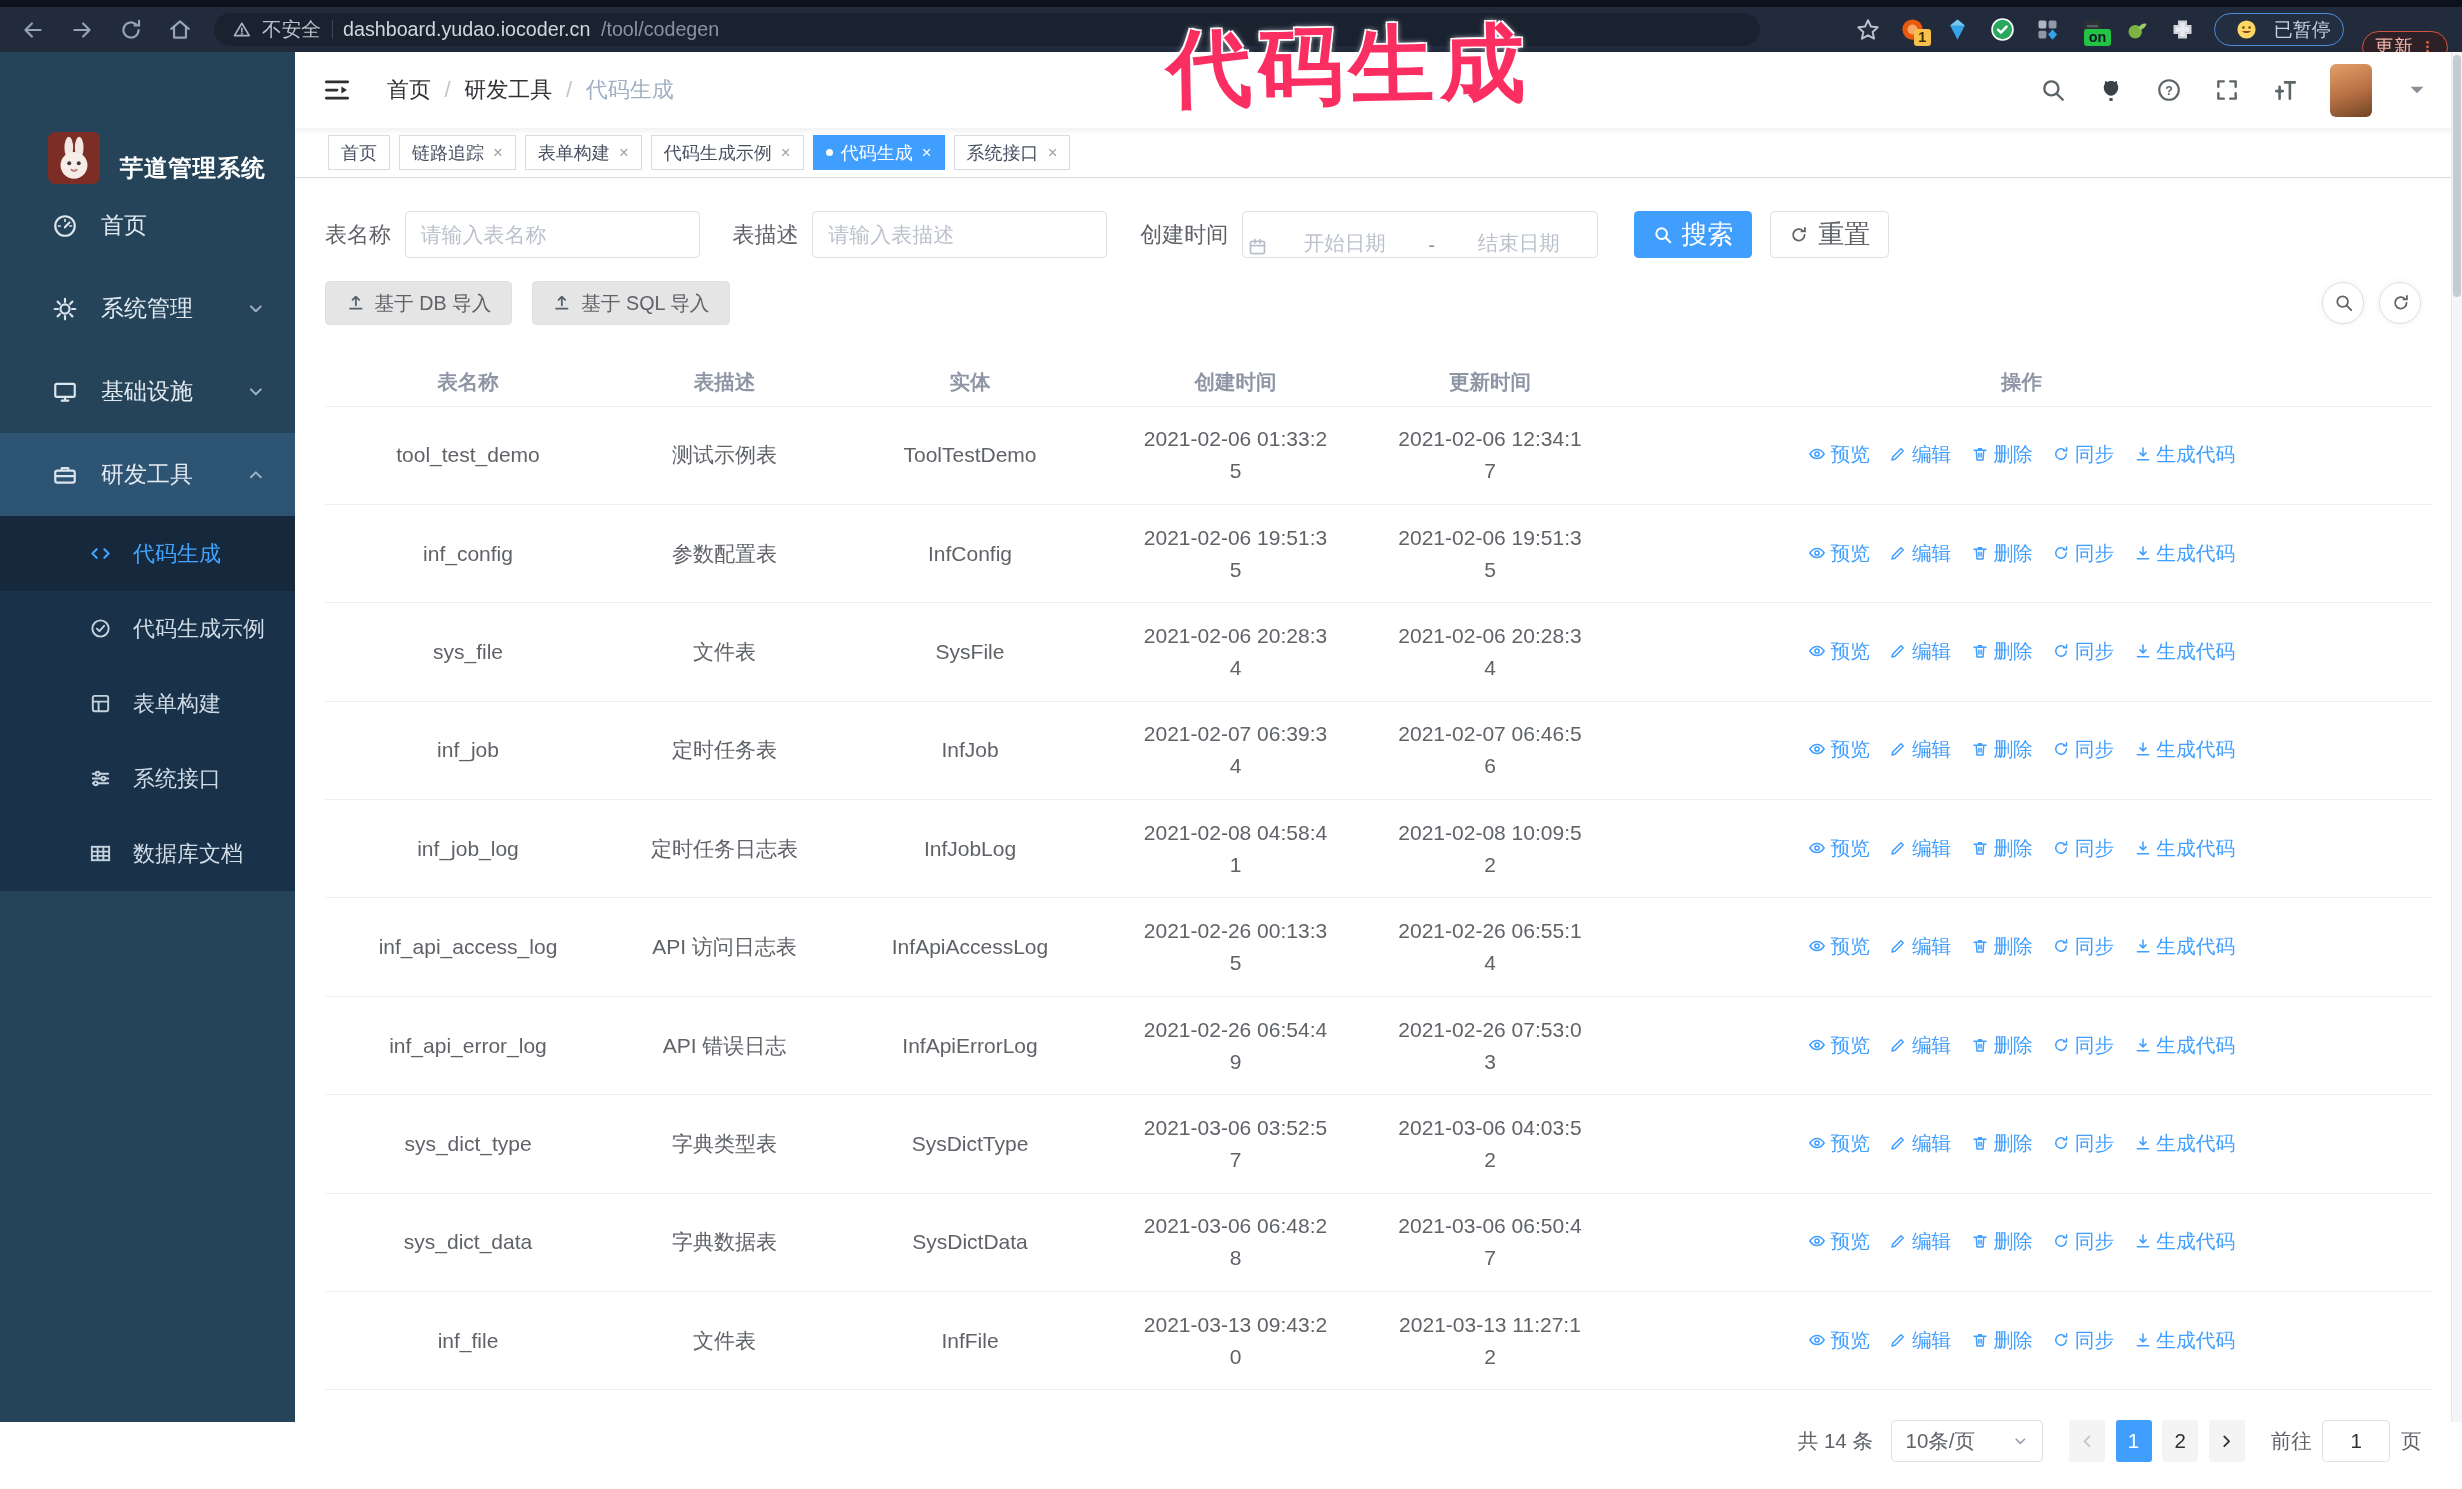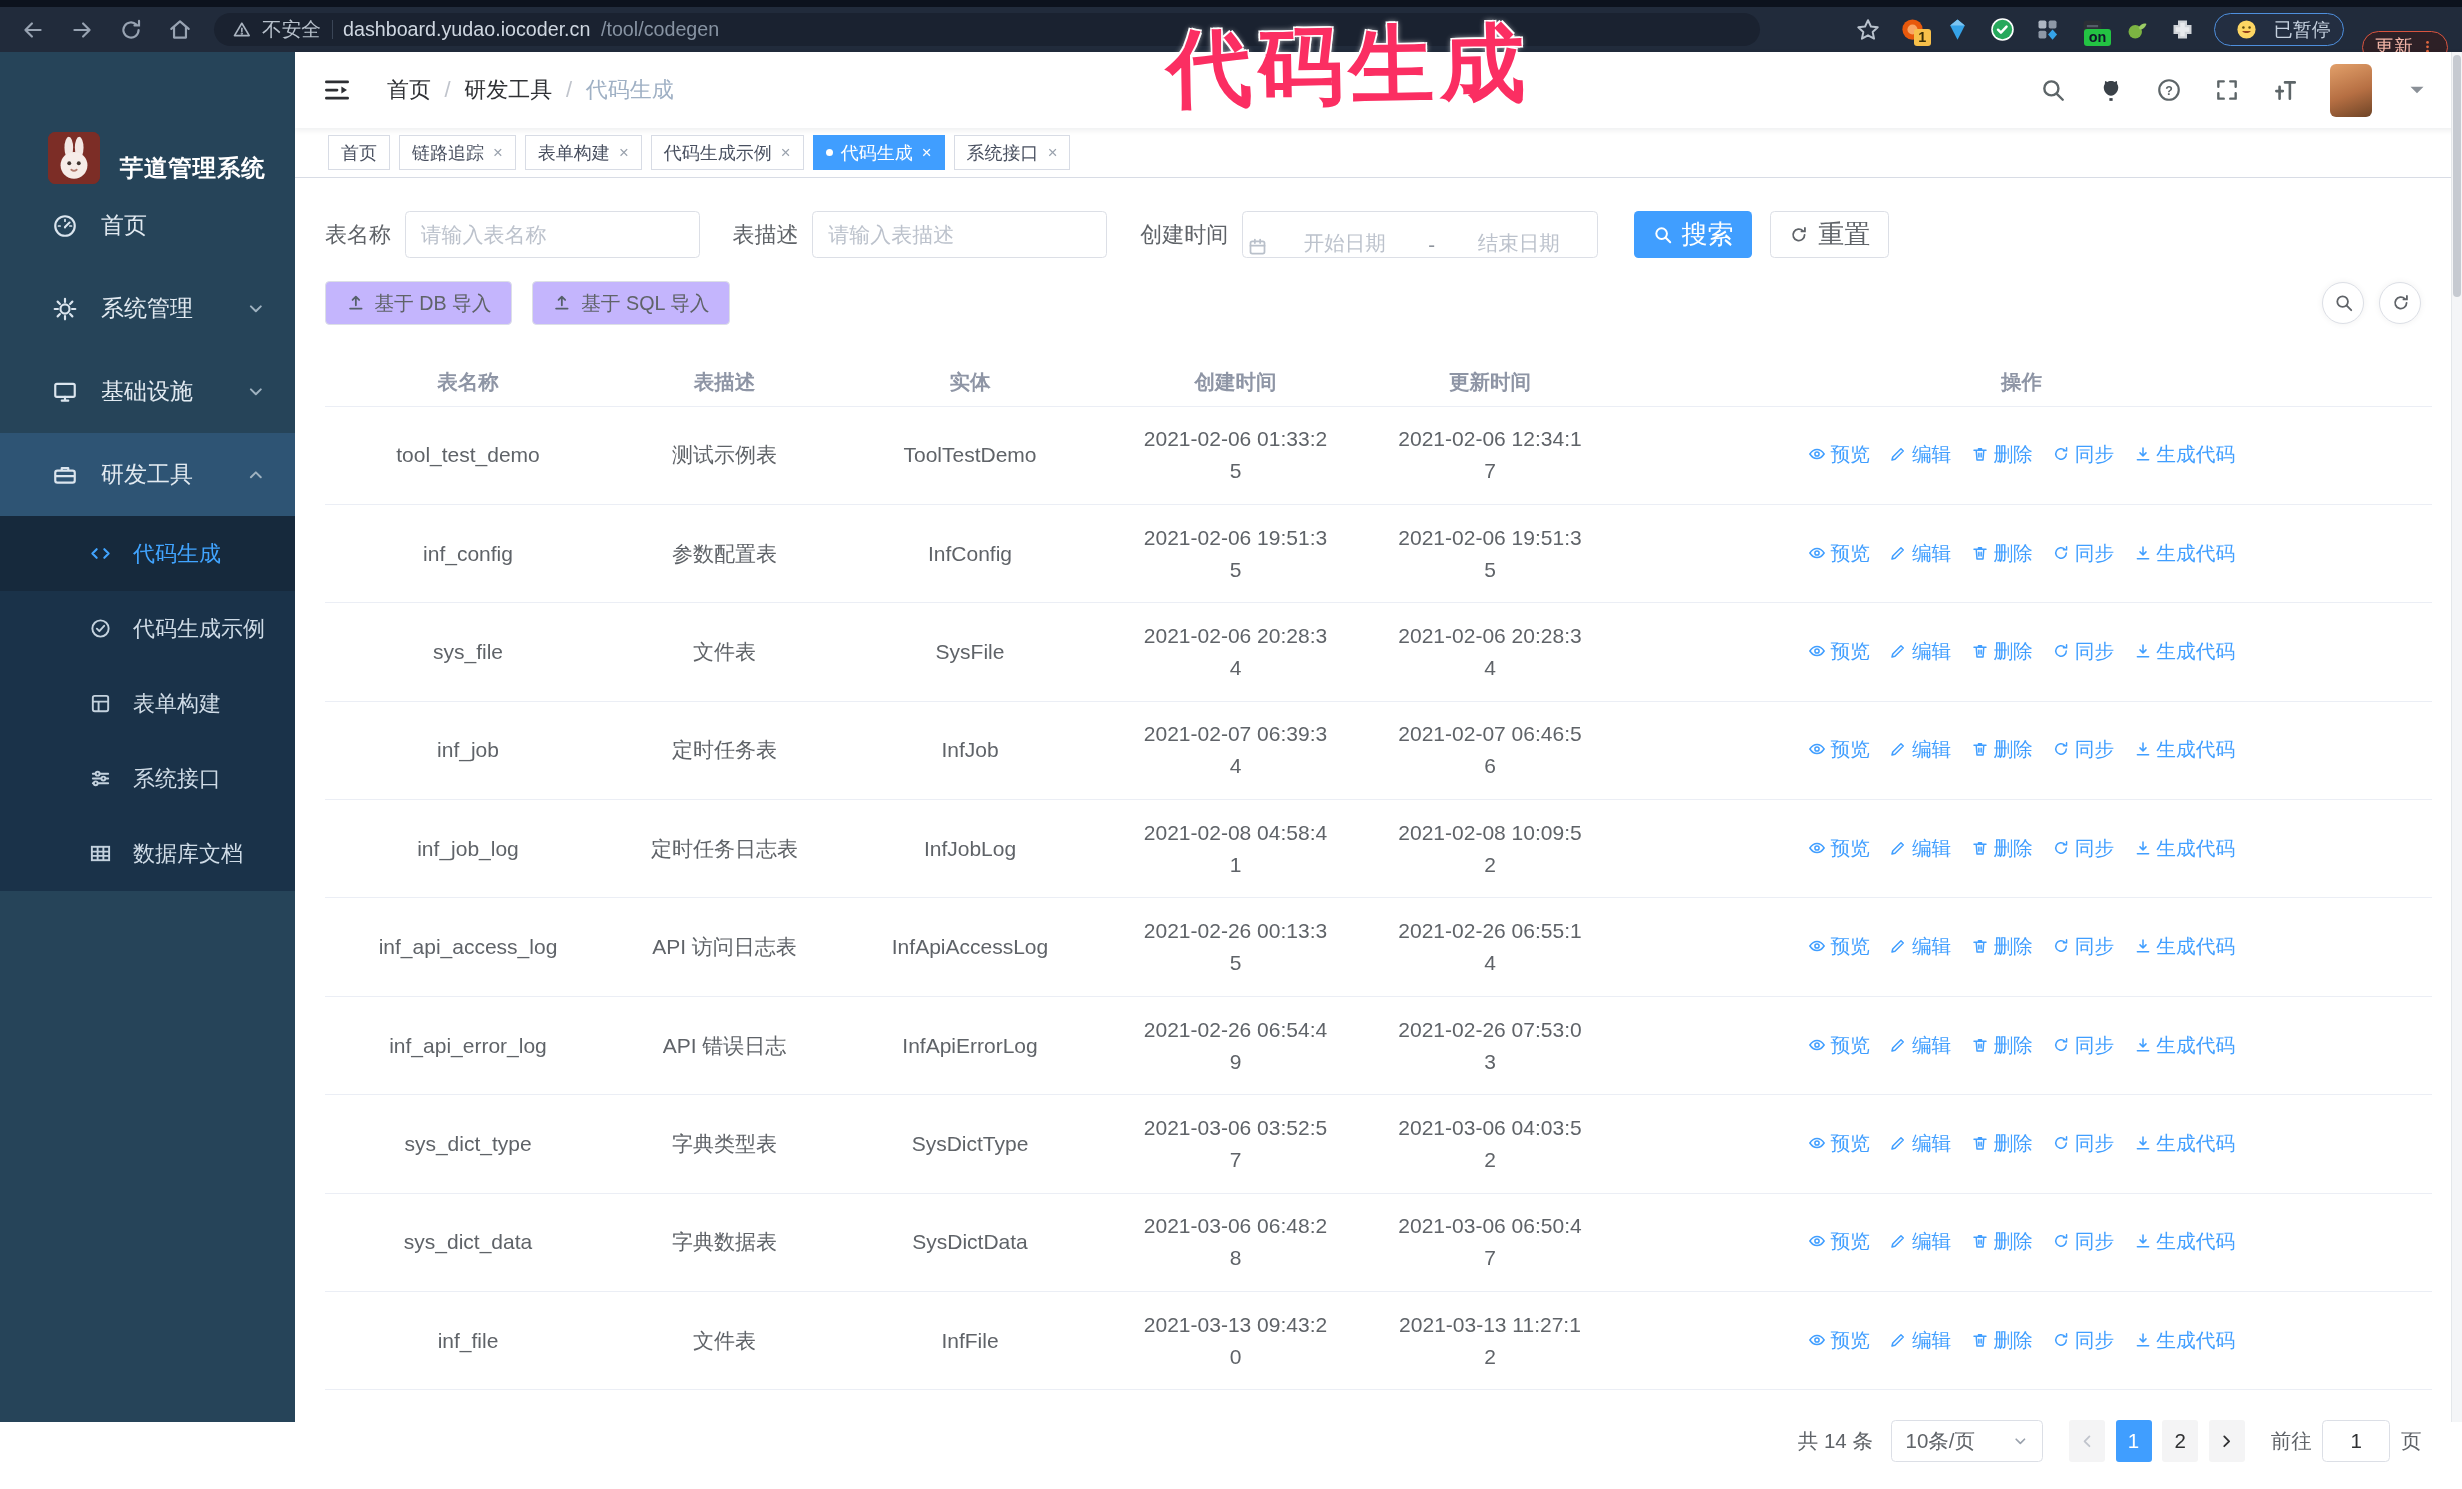--- a/index.html
+++ b/index.html
@@ -90,21 +90,21 @@
   .datebox .icon { width:21px; height:21px; color:#b9c0ca; flex:0 0 auto; }
   .dph { flex:1; text-align:center; font-size:20.5px; color:#bcc2cc; }
   .dsep { width:19.7px; text-align:center; font-size:20.5px; color:#8d939c; }
   .btn { height:47px; display:inline-flex; align-items:center; gap:9px; padding:0 18px;
     border-radius:4.5px; font-size:26px; cursor:pointer; border:0.8px solid transparent; }
   .btn .icon { width:19.7px; height:19.7px; }
   .btn-primary { background:#409eff; color:#fff; margin-left:3px; }
   .btn-plain { background:#fff; color:#5f6368; border-color:#dcdfe6; margin-left:18px; }
 
   .toolbar { display:flex; align-items:center; margin-top:23px; }
-  .btn-import { height:44px; background:#c4b5fd; border:0.8px solid #dcdfe6; color:#5f6368;
+  .btn-import { height:44px; background:#e5e5e5; border:0.8px solid #dcdfe6; color:#5f6368;
     border-radius:4.5px; display:inline-flex; align-items:center; gap:9px; padding:0 19.7px;
     font-size:19.7px; cursor:pointer; margin-right:19.7px; }
   .btn-import .icon { width:19.7px; height:19.7px; color:#55606a; }
   .tool-right { margin-left:auto; display:flex; gap:15px; margin-right:10.6px; }
   .circle-btn { width:42px; height:42px; border-radius:50%; border:0.8px solid #dcdfe6; background:#fff;
     display:flex; align-items:center; justify-content:center; color:#5f6368; cursor:pointer;
     box-shadow:0 0 7.6px rgba(0,0,0,.06); }
   .circle-btn .icon { width:19.7px; height:19.7px; }
 
   table.grid { width:100%; border-collapse:collapse; margin-top:33px; }

